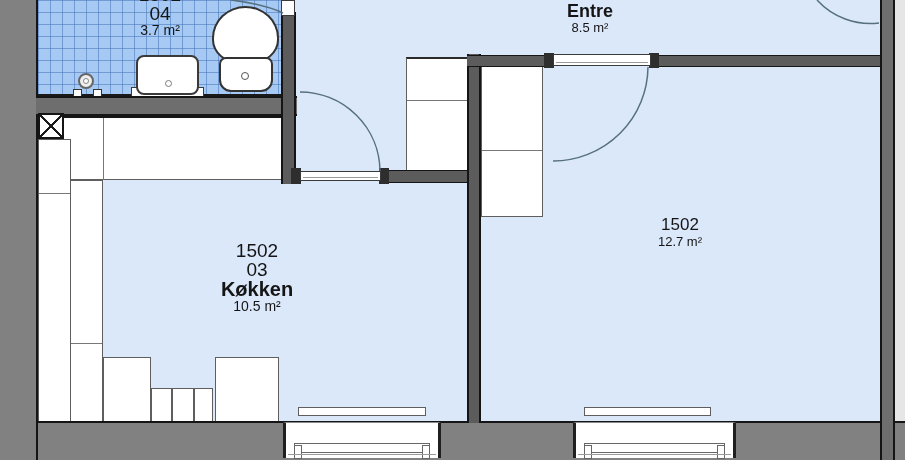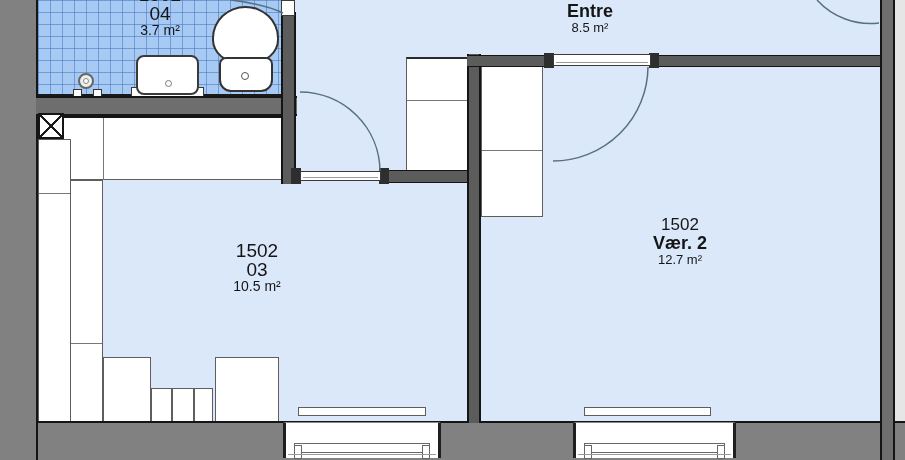--- a/index.html
+++ b/index.html
@@ -137,21 +137,21 @@
     <div class="l-num">04</div>
     <div class="l-area">3.7 m²</div>
   </div>
   <div class="room-label small" style="left:535px;top:2px;width:110px;">
     <div class="l-name">Entre</div>
     <div class="l-area">8.5 m²</div>
   </div>
   <div class="room-label" style="left:195px;top:241px;width:124px;">
     <div class="l-num">1502</div>
     <div class="l-num">03</div>
+    <div class="l-name">Køkken</div>
     <div class="l-area">10.5 m²</div>
   </div>
   <div class="room-label small" style="left:618px;top:216px;width:124px;">
     <div class="l-num">1502</div>
-    <div class="l-name">Vær. 2</div>
     <div class="l-area">12.7 m²</div>
   </div>
 
 </div>
 
 </body></html>

